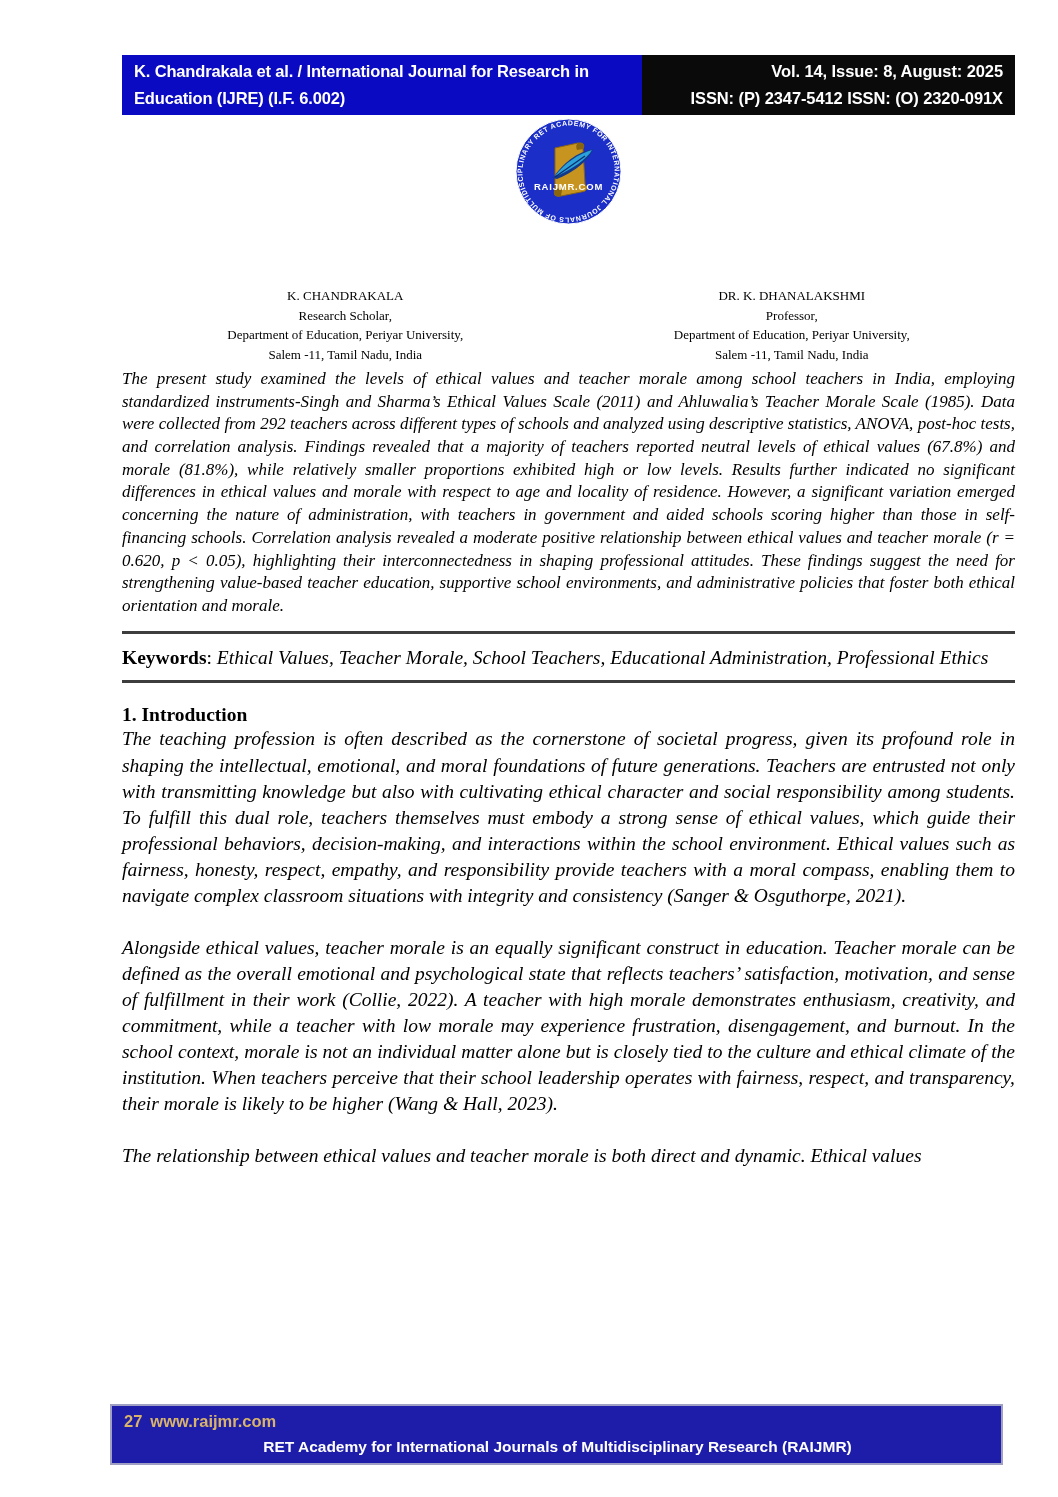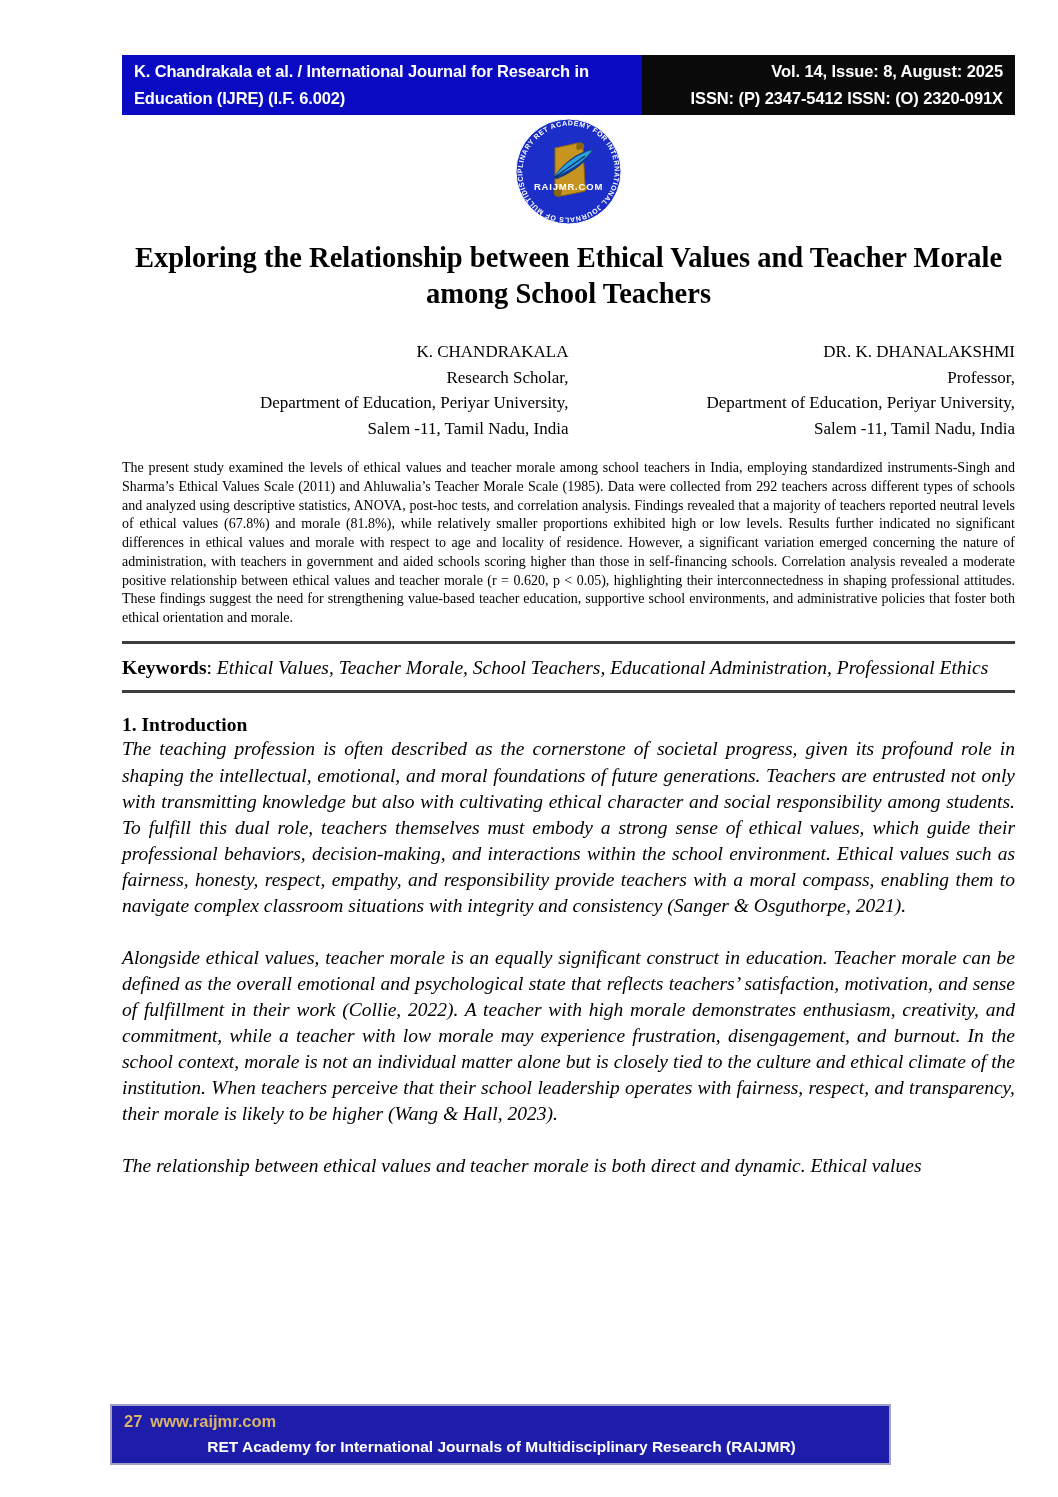--- a/index.html
+++ b/index.html
@@ -34,43 +34,43 @@
   .logo-row svg{display:inline-block;}
 
   
   .title{
     margin:14px auto 0 auto;max-width:868px;text-align:center;
     font-size:28.5px;font-weight:bold;line-height:1.27;
   }
 
   
   .authors{display:flex;margin-top:27px;}
-  .author{flex:1;text-align:right;font-size:17px;line-height:1.5;}
+  .author{flex:1;text-align:center;font-size:13px;line-height:1.5;margin-top:33px;}
   .author .a-name{}
 
   
   .abstract-heading{margin-top:29px;font-size:19.5px;font-weight:bold;}
   .abstract-text{
-    font-size:14px;text-align:justify;line-height:1.335;margin-top:18px;
+    font-size:17px;font-style:italic;text-align:justify;line-height:1.335;margin-top:4px;
   }
 
   .rule{border:none;border-top:3px solid var(--rule-gray);margin:13px 0 0 0;}
 
   .keywords{font-size:19.5px;text-align:justify;line-height:1.38;margin-top:11px;}
   .kw-label{font-weight:bold;}
   .kw-text{font-style:italic;}
   .rule2{border:none;border-top:3px solid var(--rule-gray);margin:9px 0 0 0;}
 
   .intro-heading{margin-top:21px;font-size:19.5px;font-weight:bold;}
   .para{font-size:19.5px;text-align:justify;line-height:1.335;margin:0 0 26px 0;font-style:italic;}
   .para.last{margin-bottom:15px;}
 
   
   .footer{
-    position:absolute;left:110px;top:1404px;width:781px;
+    position:absolute;left:110px;top:1404px;width:893px;
     background:var(--footer-blue);border:2px solid #a0a0c4;
     color:#fff;font-family:"Liberation Sans",sans-serif;font-weight:bold;
     padding:3px 10px 5px 12px;
   }
   .footer-line1{display:flex;align-items:center;font-size:16.5px;line-height:1.55;}
   .footer-page{color:var(--accent-gold);margin-right:8px;}
   .footer-text{flex:1;text-align:center;padding:0 6px;}
   .footer-url{color:var(--accent-gold);text-decoration:none;}
   .footer-line2{text-align:center;font-size:15.5px;line-height:1.5;}
 </style>
@@ -100,21 +100,20 @@
       <path d="M40,30 L63,25 Q71,24 68,31 L70,66 Q75,73 66,74 L46,78 Q37,80 40,71 Z" fill="#c79420" stroke="#8a6510" stroke-width="1"></path>
       <path d="M63,25 Q71,24 68,31 L62,32 Q60,27 63,25 Z" fill="#8a6510"></path>
       <path d="M40,71 Q37,80 46,78 L47,72 Q42,69 40,71 Z" fill="#8a6510"></path>
       <path d="M38,60 C48,45 62,34 78,31 C74,43 57,55 42,61 Z" fill="#123a8c"></path>
       <path d="M40,58 C50,45 63,36 77,32 C72,41 57,51 44,57 Z" fill="#2ba2da"></path>
       <path d="M40,59 L70,38" stroke="#0c2a6e" stroke-width="1.2" fill="none"></path>
       <text x="53.5" y="72" text-anchor="middle" font-size="9.5" font-weight="bold" fill="#ffffff" letter-spacing="0.8" font-family="Liberation Sans, sans-serif">RAIJMR.COM</text>
     </svg>
   </div>
 
-  <h1 class="title">Exploring the Relationship between Ethical Values and Teacher Morale among School Teachers</h1>
 
   <div class="authors">
     <div class="author">
       <div class="a-name">K. CHANDRAKALA</div>
       <div>Research Scholar,</div>
       <div>Department of Education, Periyar University,</div>
       <div>Salem -11, Tamil Nadu, India</div>
     </div>
     <div class="author">
       <div class="a-name">DR. K. DHANALAKSHMI</div>

